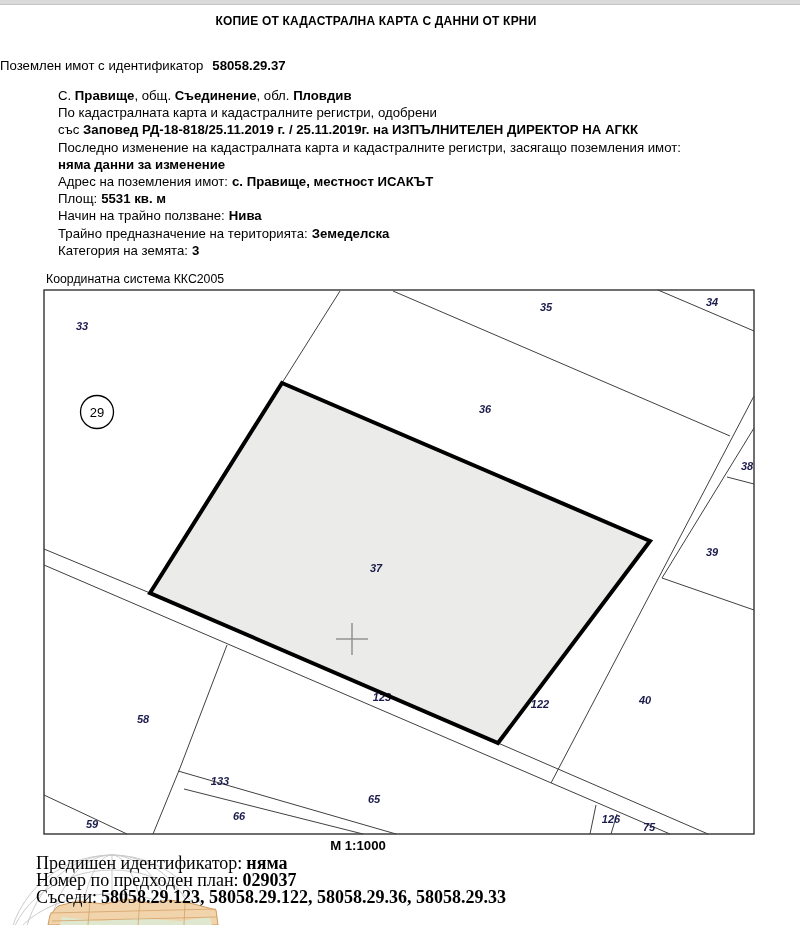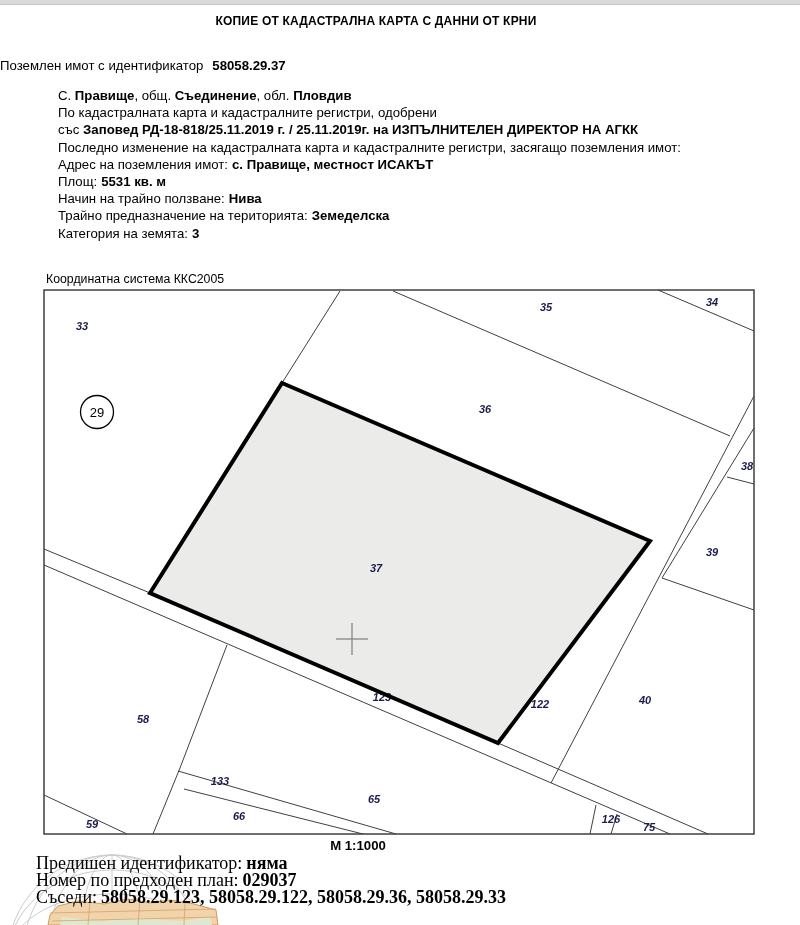--- a/index.html
+++ b/index.html
@@ -38,20 +38,21 @@
 
 <div class="doc-subtitle">
   <span>Поземлен имот с  идентификатор</span><span class="ident">58058.29.37</span>
 </div>
 
 <div class="info-block">
   <div><span>С. </span><span class="b">Правище</span><span>, общ. </span><span class="b">Съединение</span><span>, обл. </span><span class="b">Пловдив</span></div>
   <div>По кадастралната карта и кадастралните регистри, одобрени</div>
   <div><span>със </span><span class="b">Заповед РД-18-818/25.11.2019 г. / 25.11.2019г. на ИЗПЪЛНИТЕЛЕН ДИРЕКТОР НА АГКК</span></div>
   <div>Последно изменение на кадастралната карта и кадастралните регистри, засягащо поземления имот:</div>
+  <div class="b">няма данни за изменение</div>
   <div><span>Адрес на поземления имот:</span><span class="val">с. Правище, местност ИСАКЪТ</span></div>
   <div><span>Площ:</span><span class="val">5531 кв. м</span></div>
   <div><span>Начин на трайно ползване:</span><span class="val">Нива</span></div>
   <div><span>Трайно предназначение на територията:</span><span class="val">Земеделска</span></div>
   <div><span>Категория на земята:</span><span class="val">3</span></div>
 </div>
 
 <div class="coord-sys">Координатна система ККС2005</div>
 
 <svg class="map-svg" viewBox="0 0 800 925">

